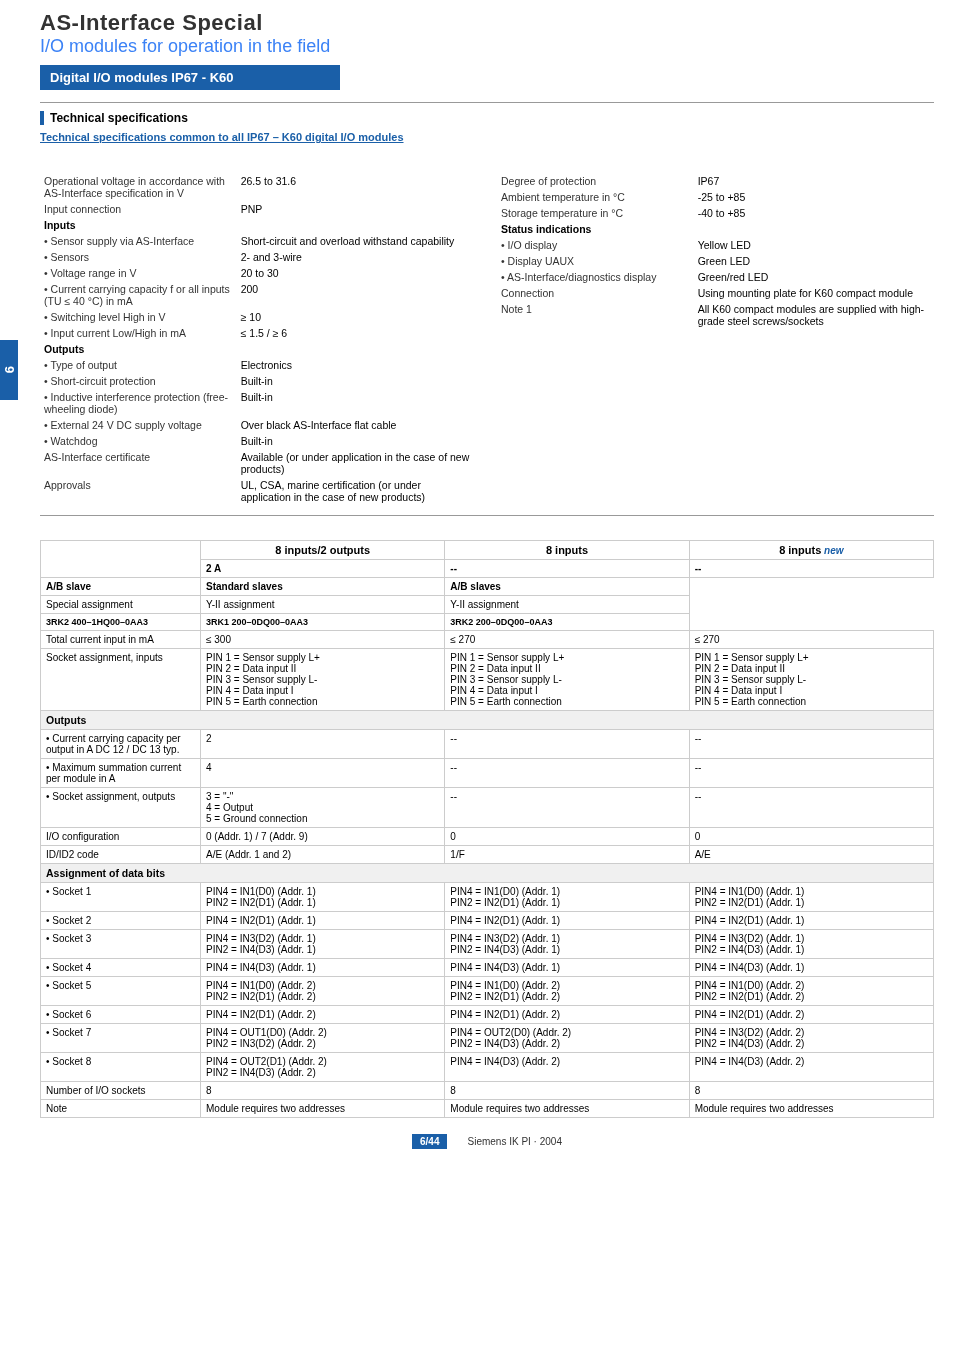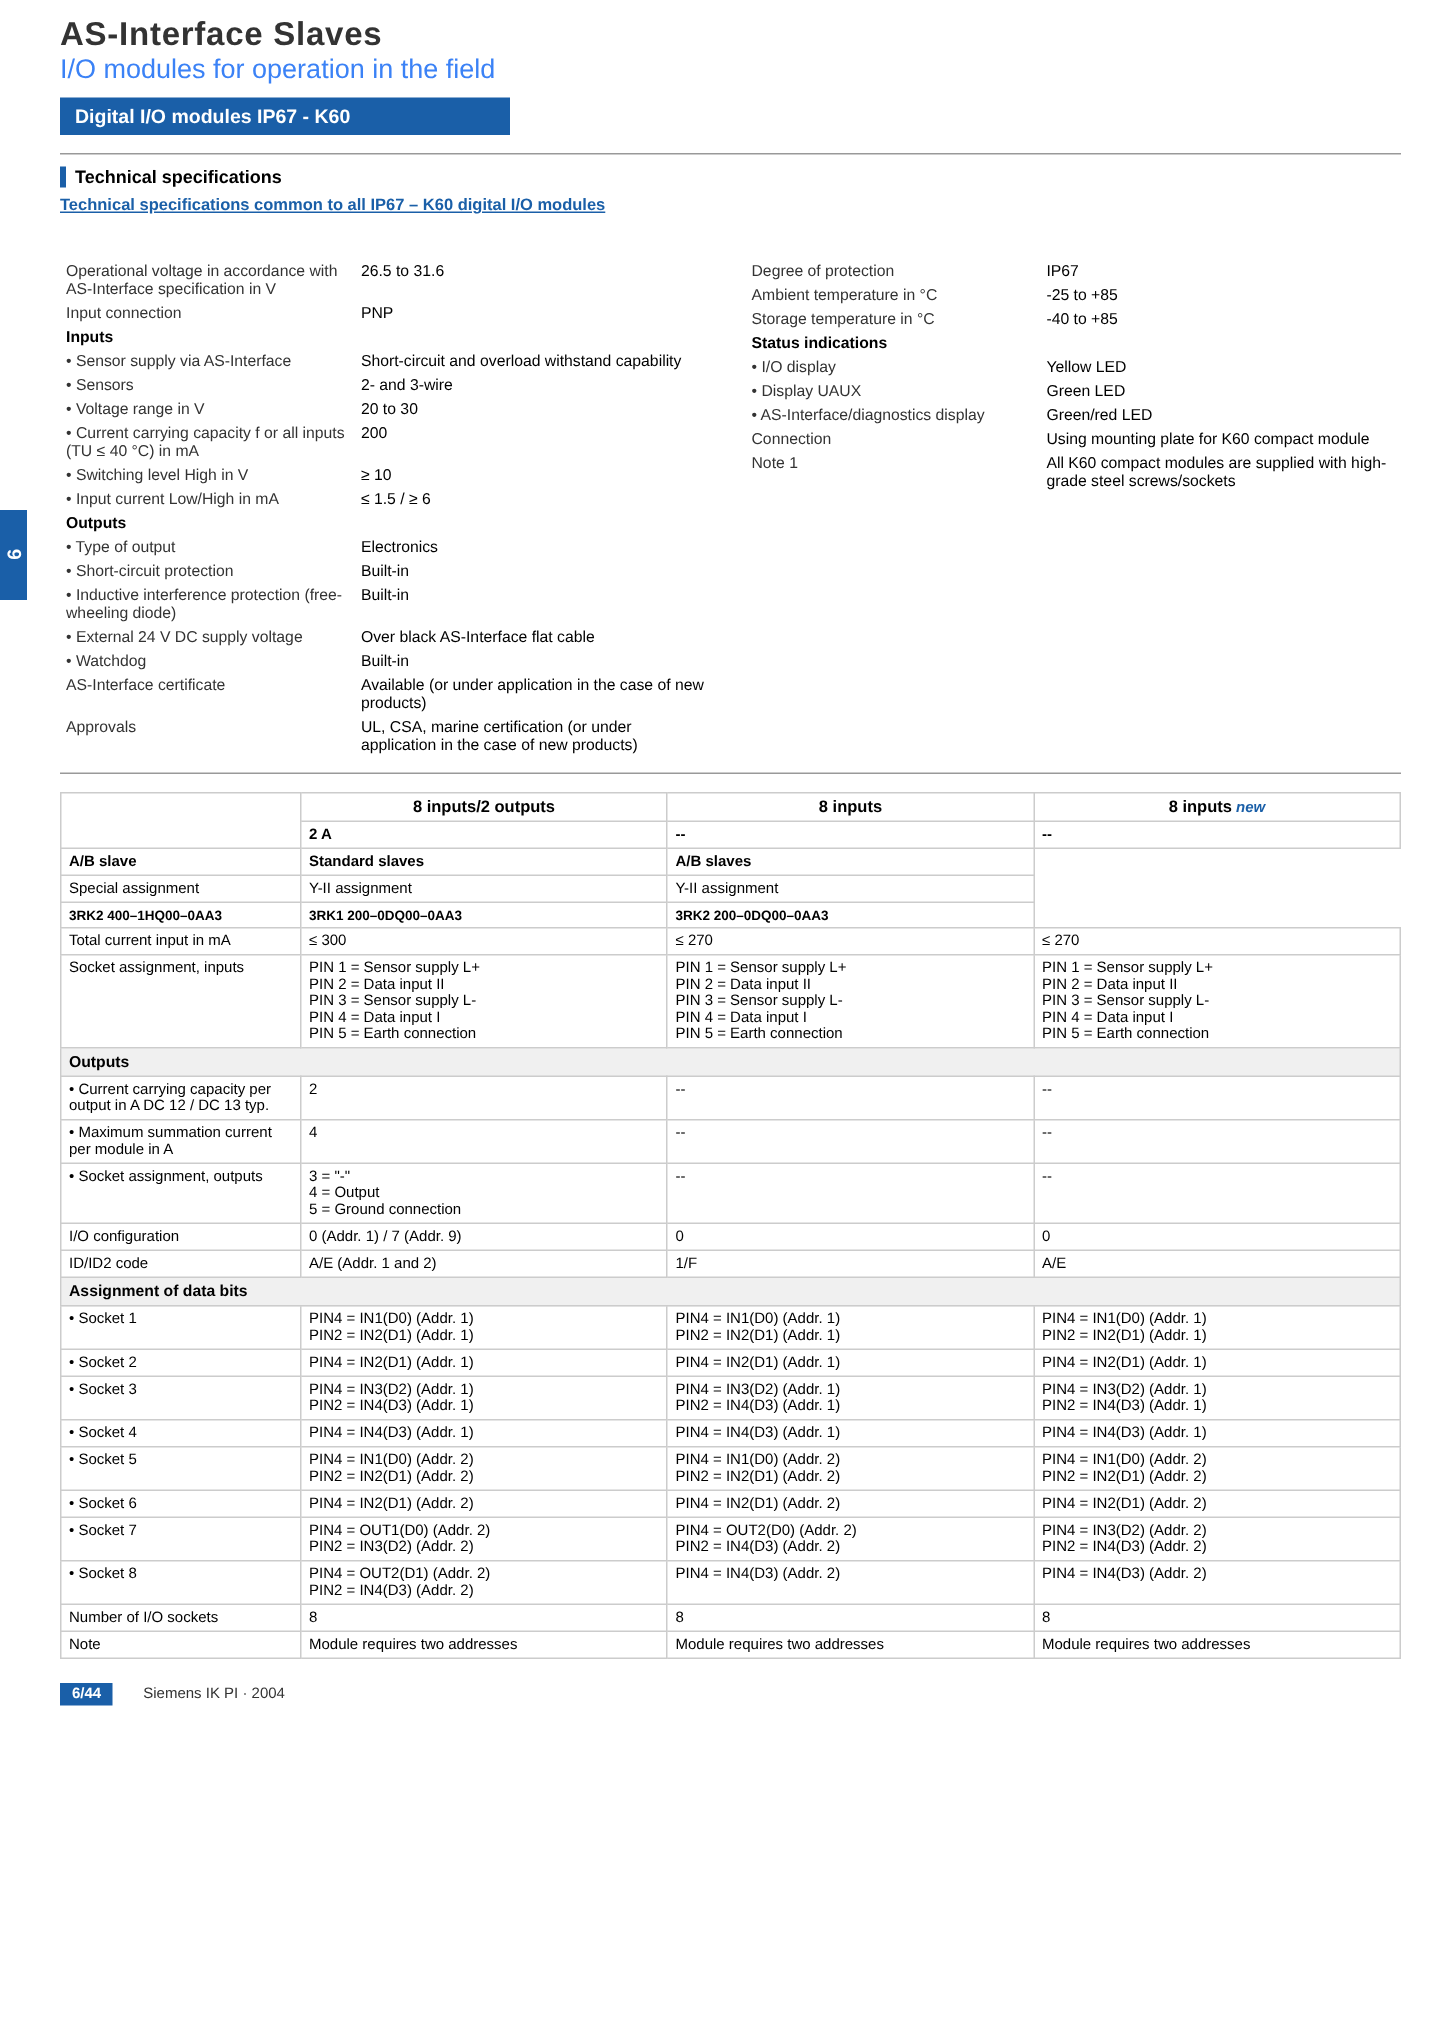--- a/index.html
+++ b/index.html
@@ -88,21 +88,21 @@
     .spec-subhead {
       font-weight: bold;
       padding-top: 4px;
       font-size: 10.5px;
     }
     
     .data-table {
       width: 100%;
       border-collapse: collapse;
       font-size: 10px;
-      margin-top: 12px;
+      margin-top: 24px;
     }
     .data-table th, .data-table td {
       border: 1px solid #ccc;
       padding: 3px 5px;
       vertical-align: top;
     }
     .data-table th {
       background: #fff;
       font-weight: bold;
       font-size: 10px;
@@ -122,20 +122,21 @@
       font-weight: bold;
     }
     
     .footer {
       margin-top: 16px;
       display: flex;
       align-items: center;
       gap: 20px;
       font-size: 10px;
       color: #333;
+      justify-content: center;
     }
     .footer-page {
       background: #1a5fa8;
       color: #fff;
       padding: 2px 8px;
       font-weight: bold;
     }
     
     .left-bar {
       position: absolute;
@@ -166,21 +167,21 @@
 <body>
 
 <div class="page">
 
   <div class="left-bar">
     <span class="left-bar-text">6</span>
   </div>
 
   <div style="padding-left: 20px;">
     <div>
-      <span class="header-main">AS-Interface Slaves</span>
+      <span class="header-main">AS-Interface Special</span>
     </div>
     <div>
       <span class="header-sub">I/O modules for operation in the field</span>
     </div>
 
     
     <div class="blue-banner">Digital I/O modules IP67 - K60</div>
 
     <hr class="thin">
 

